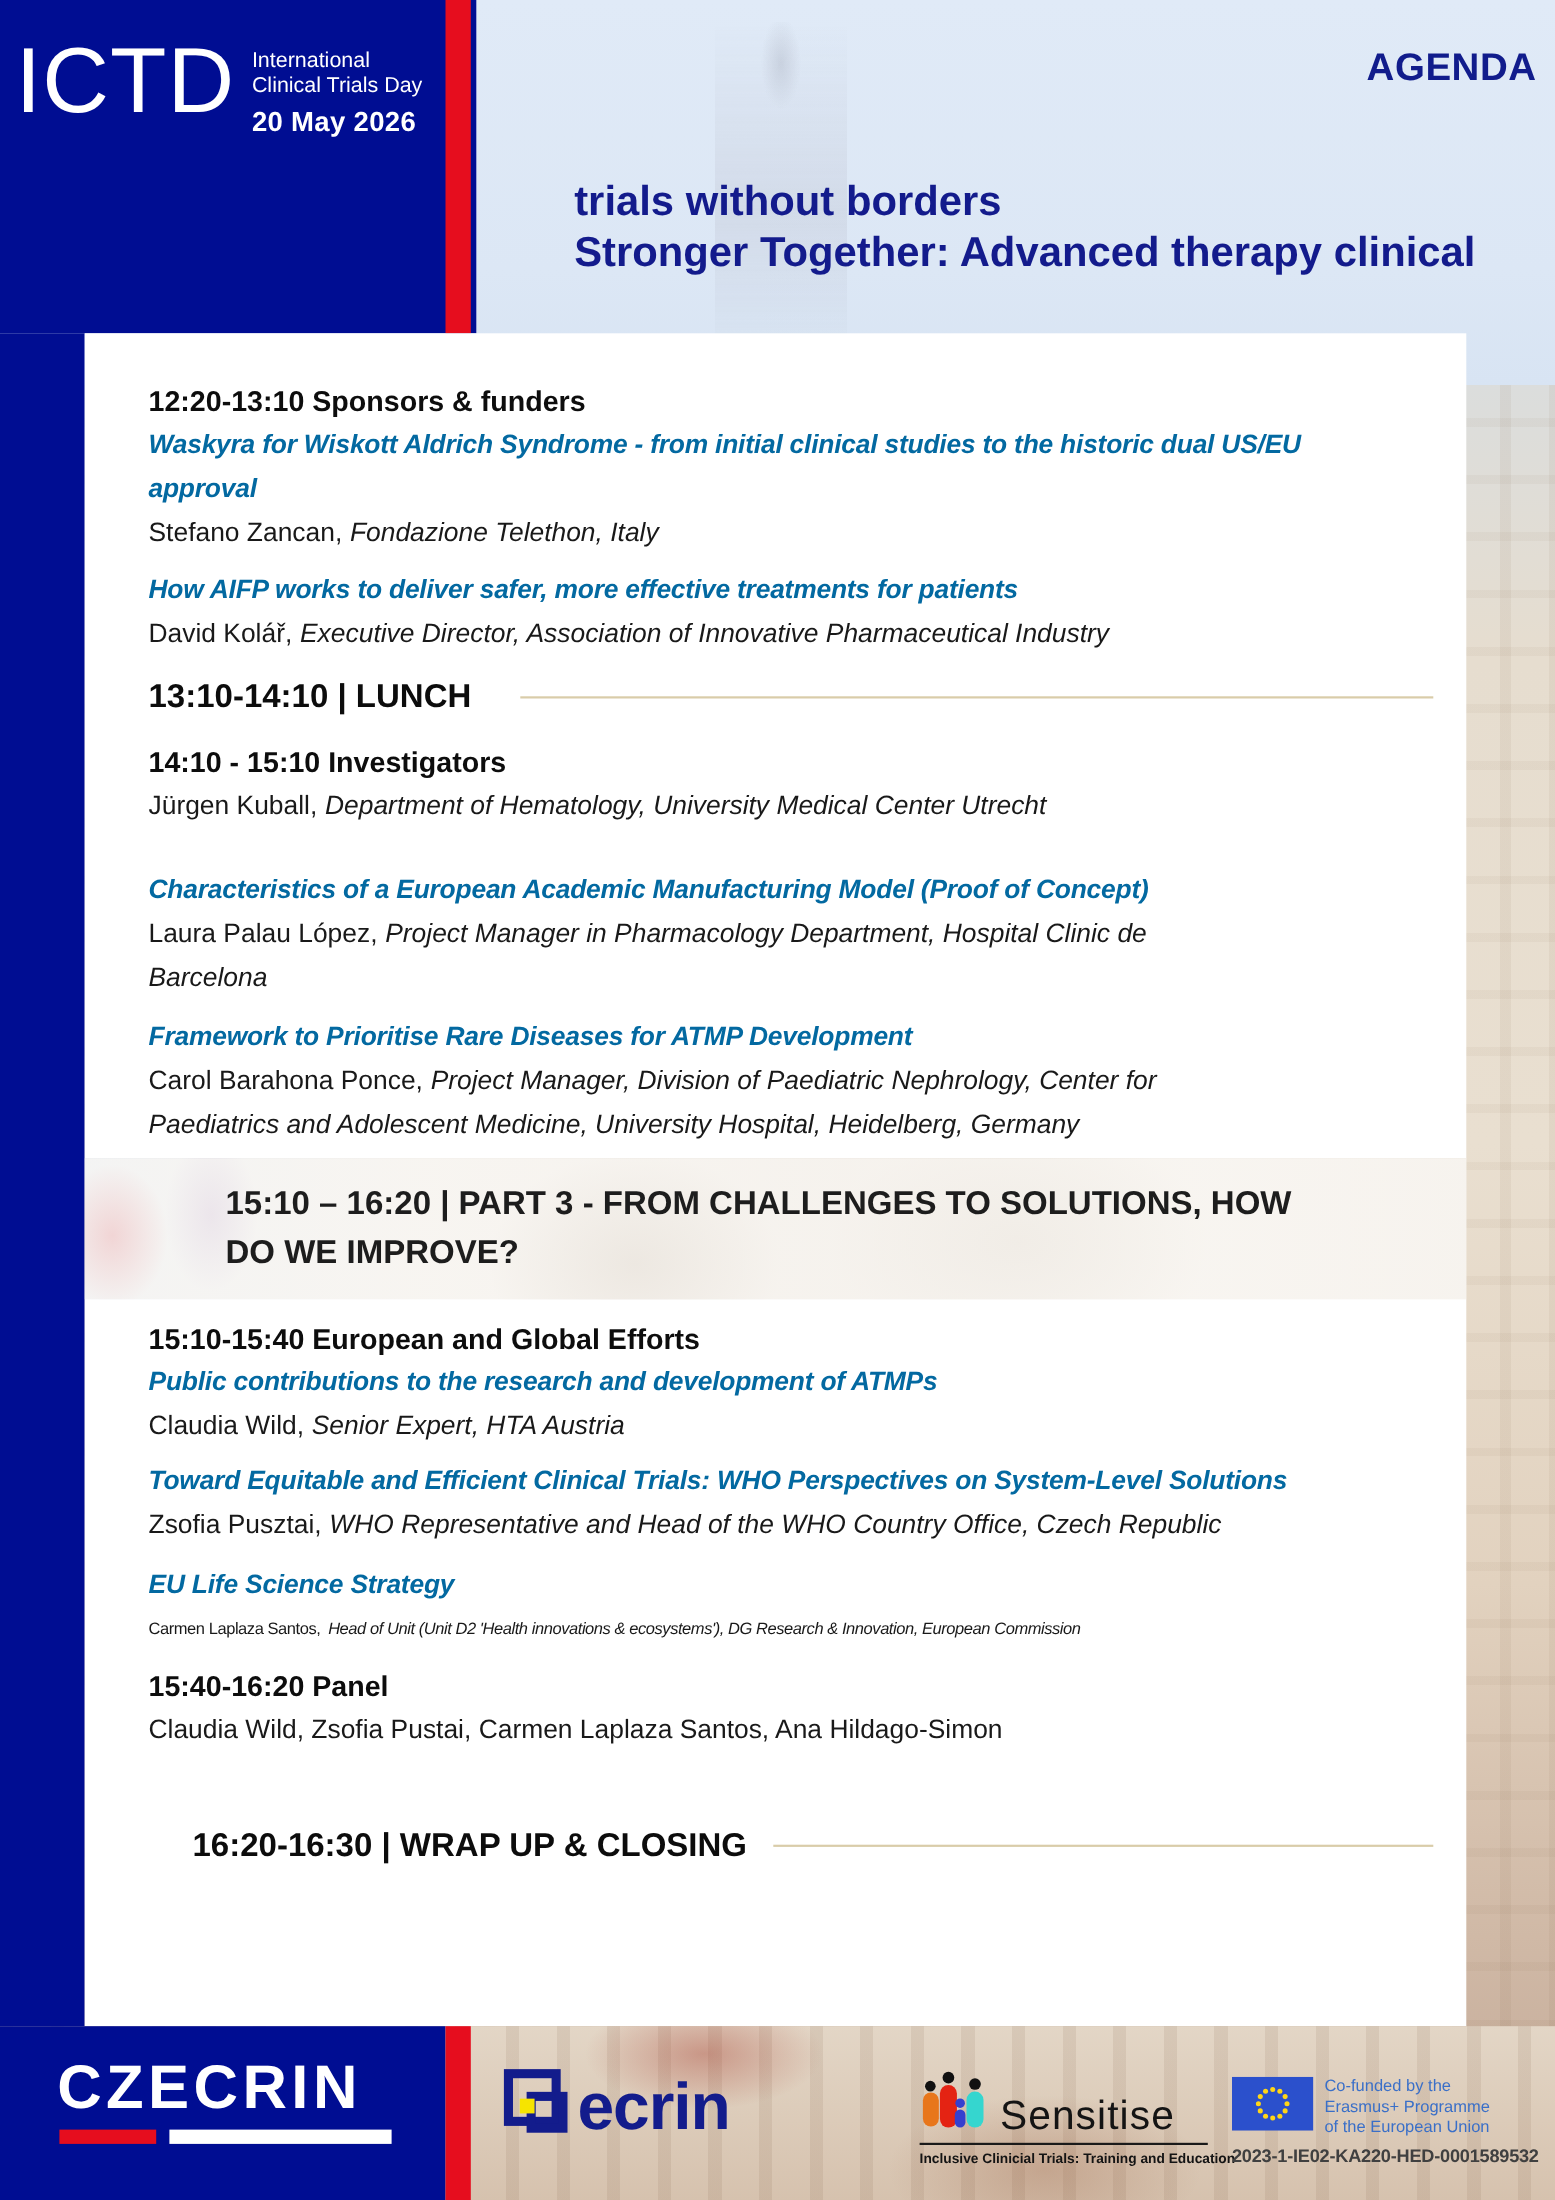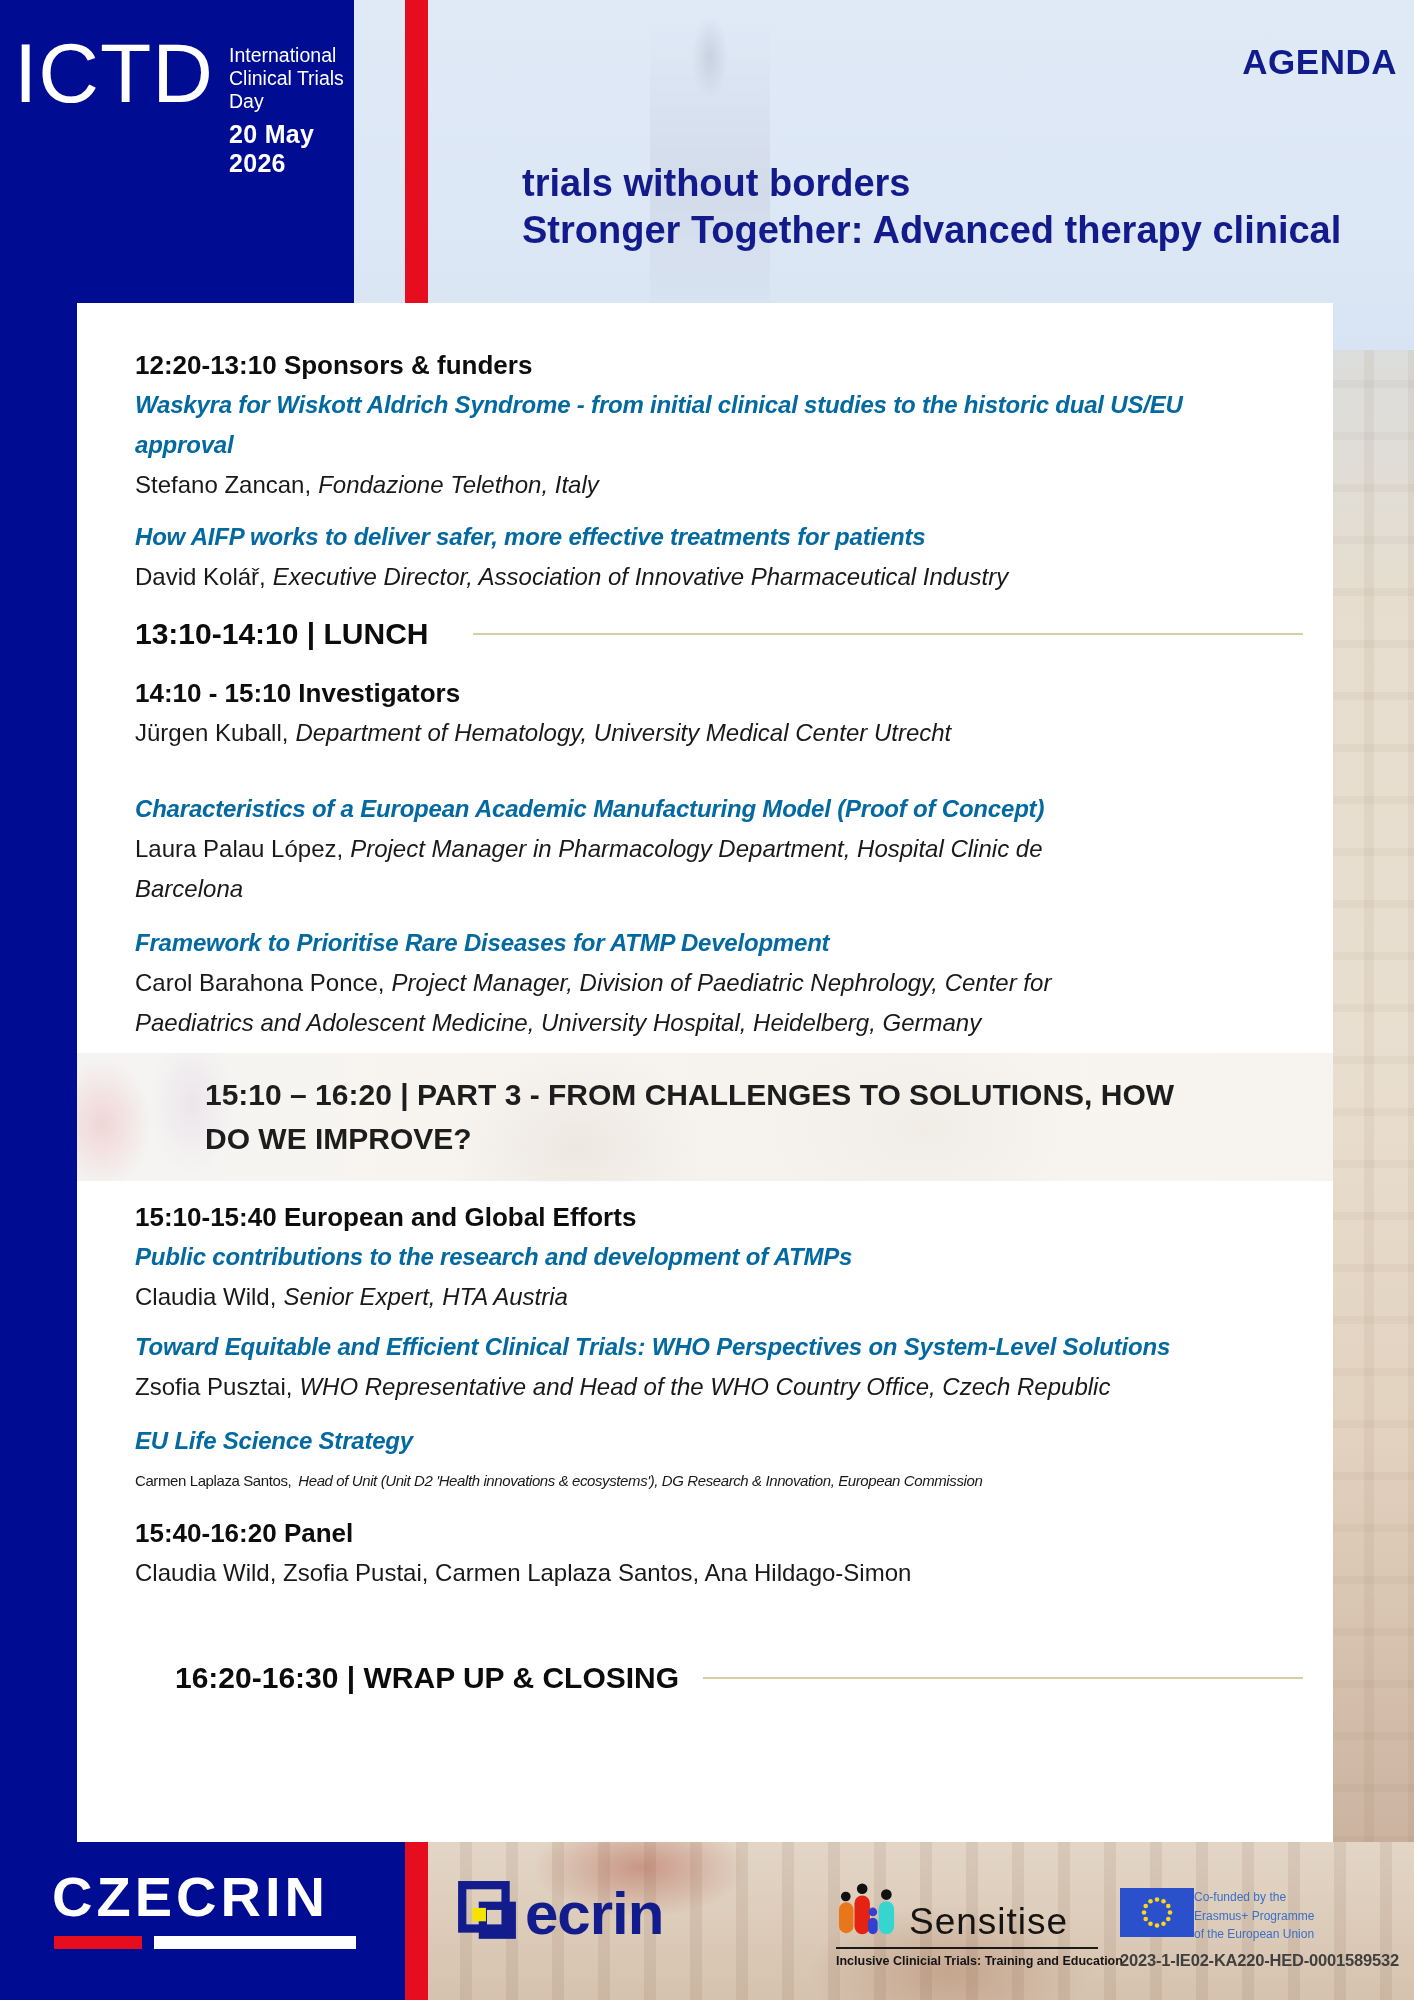--- a/index.html
+++ b/index.html
@@ -13,21 +13,21 @@
       repeating-linear-gradient(0deg, rgba(120,90,60,.05) 0 8px, rgba(120,90,60,0) 8px 52px),
       linear-gradient(180deg,#c6d5ea 0%,#d8dde0 14%,#e6ddcf 30%,#e9dfd0 52%,#e2d2bf 72%,#d0b9a6 88%,#c2a896 100%);}
 
   
   .header-band{position:absolute;left:0;top:0;width:1414px;height:350px;
     background:linear-gradient(180deg,#e0eaf7 0%,#dce7f5 70%,#d8e4f3 100%);}
   .ghost-spire{position:absolute;left:650px;top:20px;width:120px;height:310px;opacity:.8;
     background:
       radial-gradient(ellipse 26px 60px at 50% 12%, rgba(150,155,170,.35), rgba(150,155,170,0) 70%),
       linear-gradient(180deg, rgba(160,160,175,0) 0%, rgba(160,160,175,.22) 55%, rgba(160,160,175,.10) 80%, rgba(160,160,175,0) 100%);}
-  .ictd-box{position:absolute;left:0;top:0;width:354px;height:303px;background:#000d92;}
+  .ictd-box{position:absolute;left:0;top:0;width:433px;height:303px;background:#000d92;}
   .red-stripe{position:absolute;left:405px;top:0;width:23px;height:303px;background:#e60d1e;}
   .ictd-inner{display:flex;align-items:flex-start;padding:32px 0 0 14px;color:#fff;}
   .ictd-acronym{font-size:84px;line-height:82px;font-weight:400;letter-spacing:1px;}
   .ictd-sub{margin-left:15px;margin-top:12px;}
   .ictd-sub-line{font-size:19.5px;line-height:23px;font-weight:400;}
   .ictd-date{font-size:25px;font-weight:700;margin-top:7px;letter-spacing:.3px;}
   .agenda-label{position:absolute;top:42px;right:17px;font-size:35px;font-weight:700;
     color:#111c8c;letter-spacing:.5px;}
   .main-title{position:absolute;left:522px;top:160px;font-size:38px;font-weight:700;
     color:#131b8c;line-height:47px;}
@@ -82,21 +82,21 @@
   .ecrin{position:absolute;left:455px;top:38px;display:flex;align-items:center;}
   .ecrin-text{font-size:60px;font-weight:700;color:#131c8c;letter-spacing:-1px;margin-left:6px;
     line-height:60px;}
   .sensitise{position:absolute;left:836px;top:40px;width:262px;}
   .sens-row{display:flex;align-items:flex-end;border-bottom:2px solid #1a1a1a;padding-bottom:3px;}
   .sens-name{font-size:37px;color:#141414;margin-left:9px;letter-spacing:1px;line-height:44px;}
   .sens-tag{font-size:12.5px;font-weight:700;color:#141414;margin-top:5px;text-align:center;
     white-space:nowrap;}
   .eu{position:absolute;left:1120px;top:46px;}
   .eu-row{display:flex;}
-  .eu-lines{color:#3a6fc8;font-size:12px;line-height:18.5px;}
+  .eu-lines{margin-left:10px;color:#3a6fc8;font-size:15px;line-height:18.5px;}
   .eu-code{margin-top:7px;font-size:16.5px;font-weight:700;color:#404040;letter-spacing:-.2px;}
 </style>
 </head>
 <body>
 
 <div class="page">
 
   <div class="photo-bg"></div>
 
   <div class="header-band">

